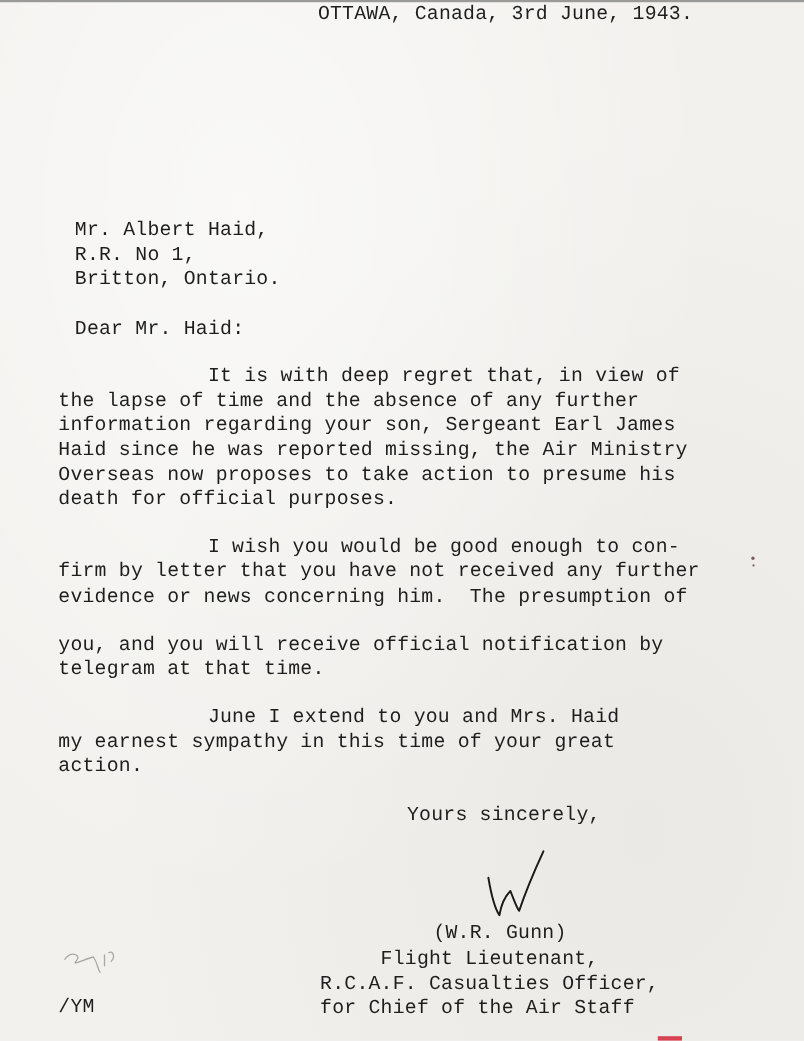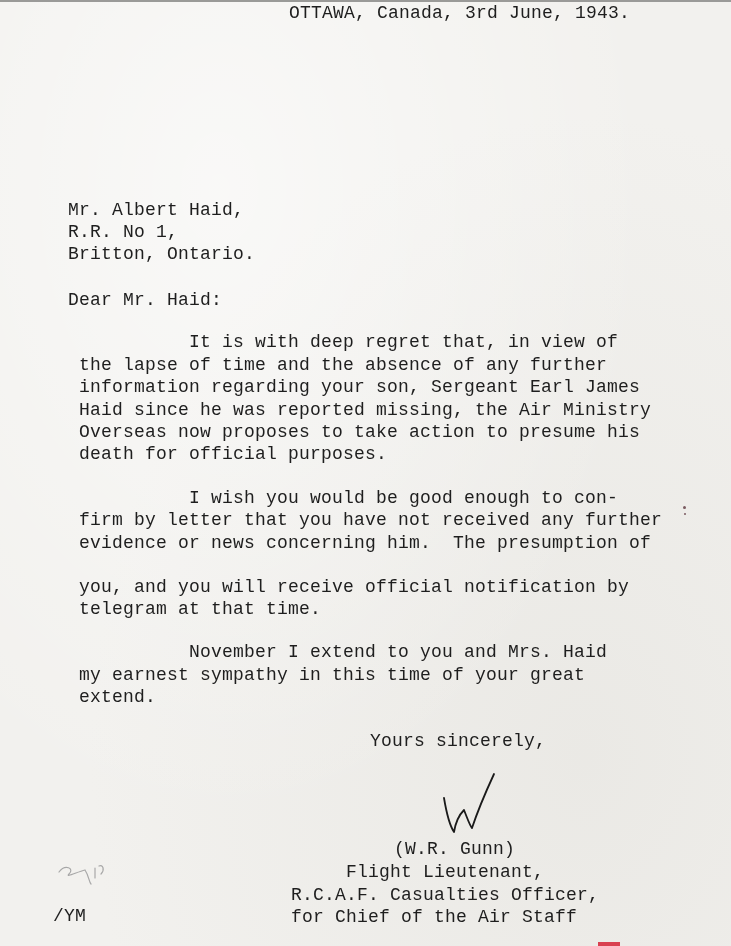--- a/index.html
+++ b/index.html
@@ -14,21 +14,21 @@
     position: absolute; inset: 0;
     background:
       radial-gradient(ellipse at 30% 20%, rgba(255,255,255,0.55), rgba(255,255,255,0) 60%),
       radial-gradient(ellipse at 80% 80%, rgba(220,218,212,0.35), rgba(220,218,212,0) 60%),
       #f2f1ee;
   }
   .topedge { position: absolute; left: 0; top: 0; width: 731px; height: 2px; background: #9a9a98; }
   .tl { position: absolute; font-size: 18px; font-weight: normal; white-space: pre; letter-spacing: 0.2px; line-height: 22px; }
   .date { left: 289px; top: 2px; }
   .addr { left: 68px; }
-  .body-line { left: 53px; margin-left: 26px; }
+  .body-line { left: 53px; }
   .indent { left: 189px; }
   .sig { position: absolute; left: 438px; top: 770px; width: 60px; height: 68px; }
   .initials { position: absolute; left: 53px; top: 905px; }
   .doodle { position: absolute; left: 55px; top: 860px; width: 60px; height: 40px; }
   .speck { position: absolute; width: 3px; height: 3px; border-radius: 50%; background: #7a5a60; }
   .redmark { position: absolute; left: 598px; top: 942px; width: 22px; height: 4px; background: #d94050; }
 </style>
 </head>
 <body>
 
@@ -49,23 +49,23 @@
   <div class="tl body-line" style="top:399px">Haid since he was reported missing, the Air Ministry</div>
   <div class="tl body-line" style="top:421px">Overseas now proposes to take action to presume his</div>
   <div class="tl body-line" style="top:443px">death for official purposes.</div>
 
   <div class="tl indent" style="top:487px">I wish you would be good enough to con-</div>
   <div class="tl body-line" style="top:509px">firm by letter that you have not received any further</div>
   <div class="tl body-line" style="top:532px">evidence or news concerning him.  The presumption of</div>
   <div class="tl body-line" style="top:576px">you, and you will receive official notification by</div>
   <div class="tl body-line" style="top:598px">telegram at that time.</div>
 
-  <div class="tl indent" style="top:641px">November I extend to you and Mrs. Haid</div>
+  <div class="tl indent" style="top:641px">June I extend to you and Mrs. Haid</div>
   <div class="tl body-line" style="top:664px">my earnest sympathy in this time of your great</div>
-  <div class="tl body-line" style="top:686px">extend.</div>
+  <div class="tl body-line" style="top:686px">action.</div>
 
   <div class="tl" style="left:370px; top:730px">Yours sincerely,</div>
 
   <svg class="sig" viewBox="0 0 60 68">
     <path d="M6 28 C 8 40, 12 56, 16 62 C 18 50, 22 44, 26 40 C 30 50, 32 56, 34 58 C 38 46, 44 30, 56 4" fill="none" stroke="#1a1a1a" stroke-width="1.8" stroke-linecap="round" stroke-linejoin="round"></path>
   </svg>
 
   <div class="tl" style="left:394px; top:838px">(W.R. Gunn)</div>
   <div class="tl" style="left:346px; top:861px">Flight Lieutenant,</div>
   <div class="tl" style="left:291px; top:884px">R.C.A.F. Casualties Officer,</div>

